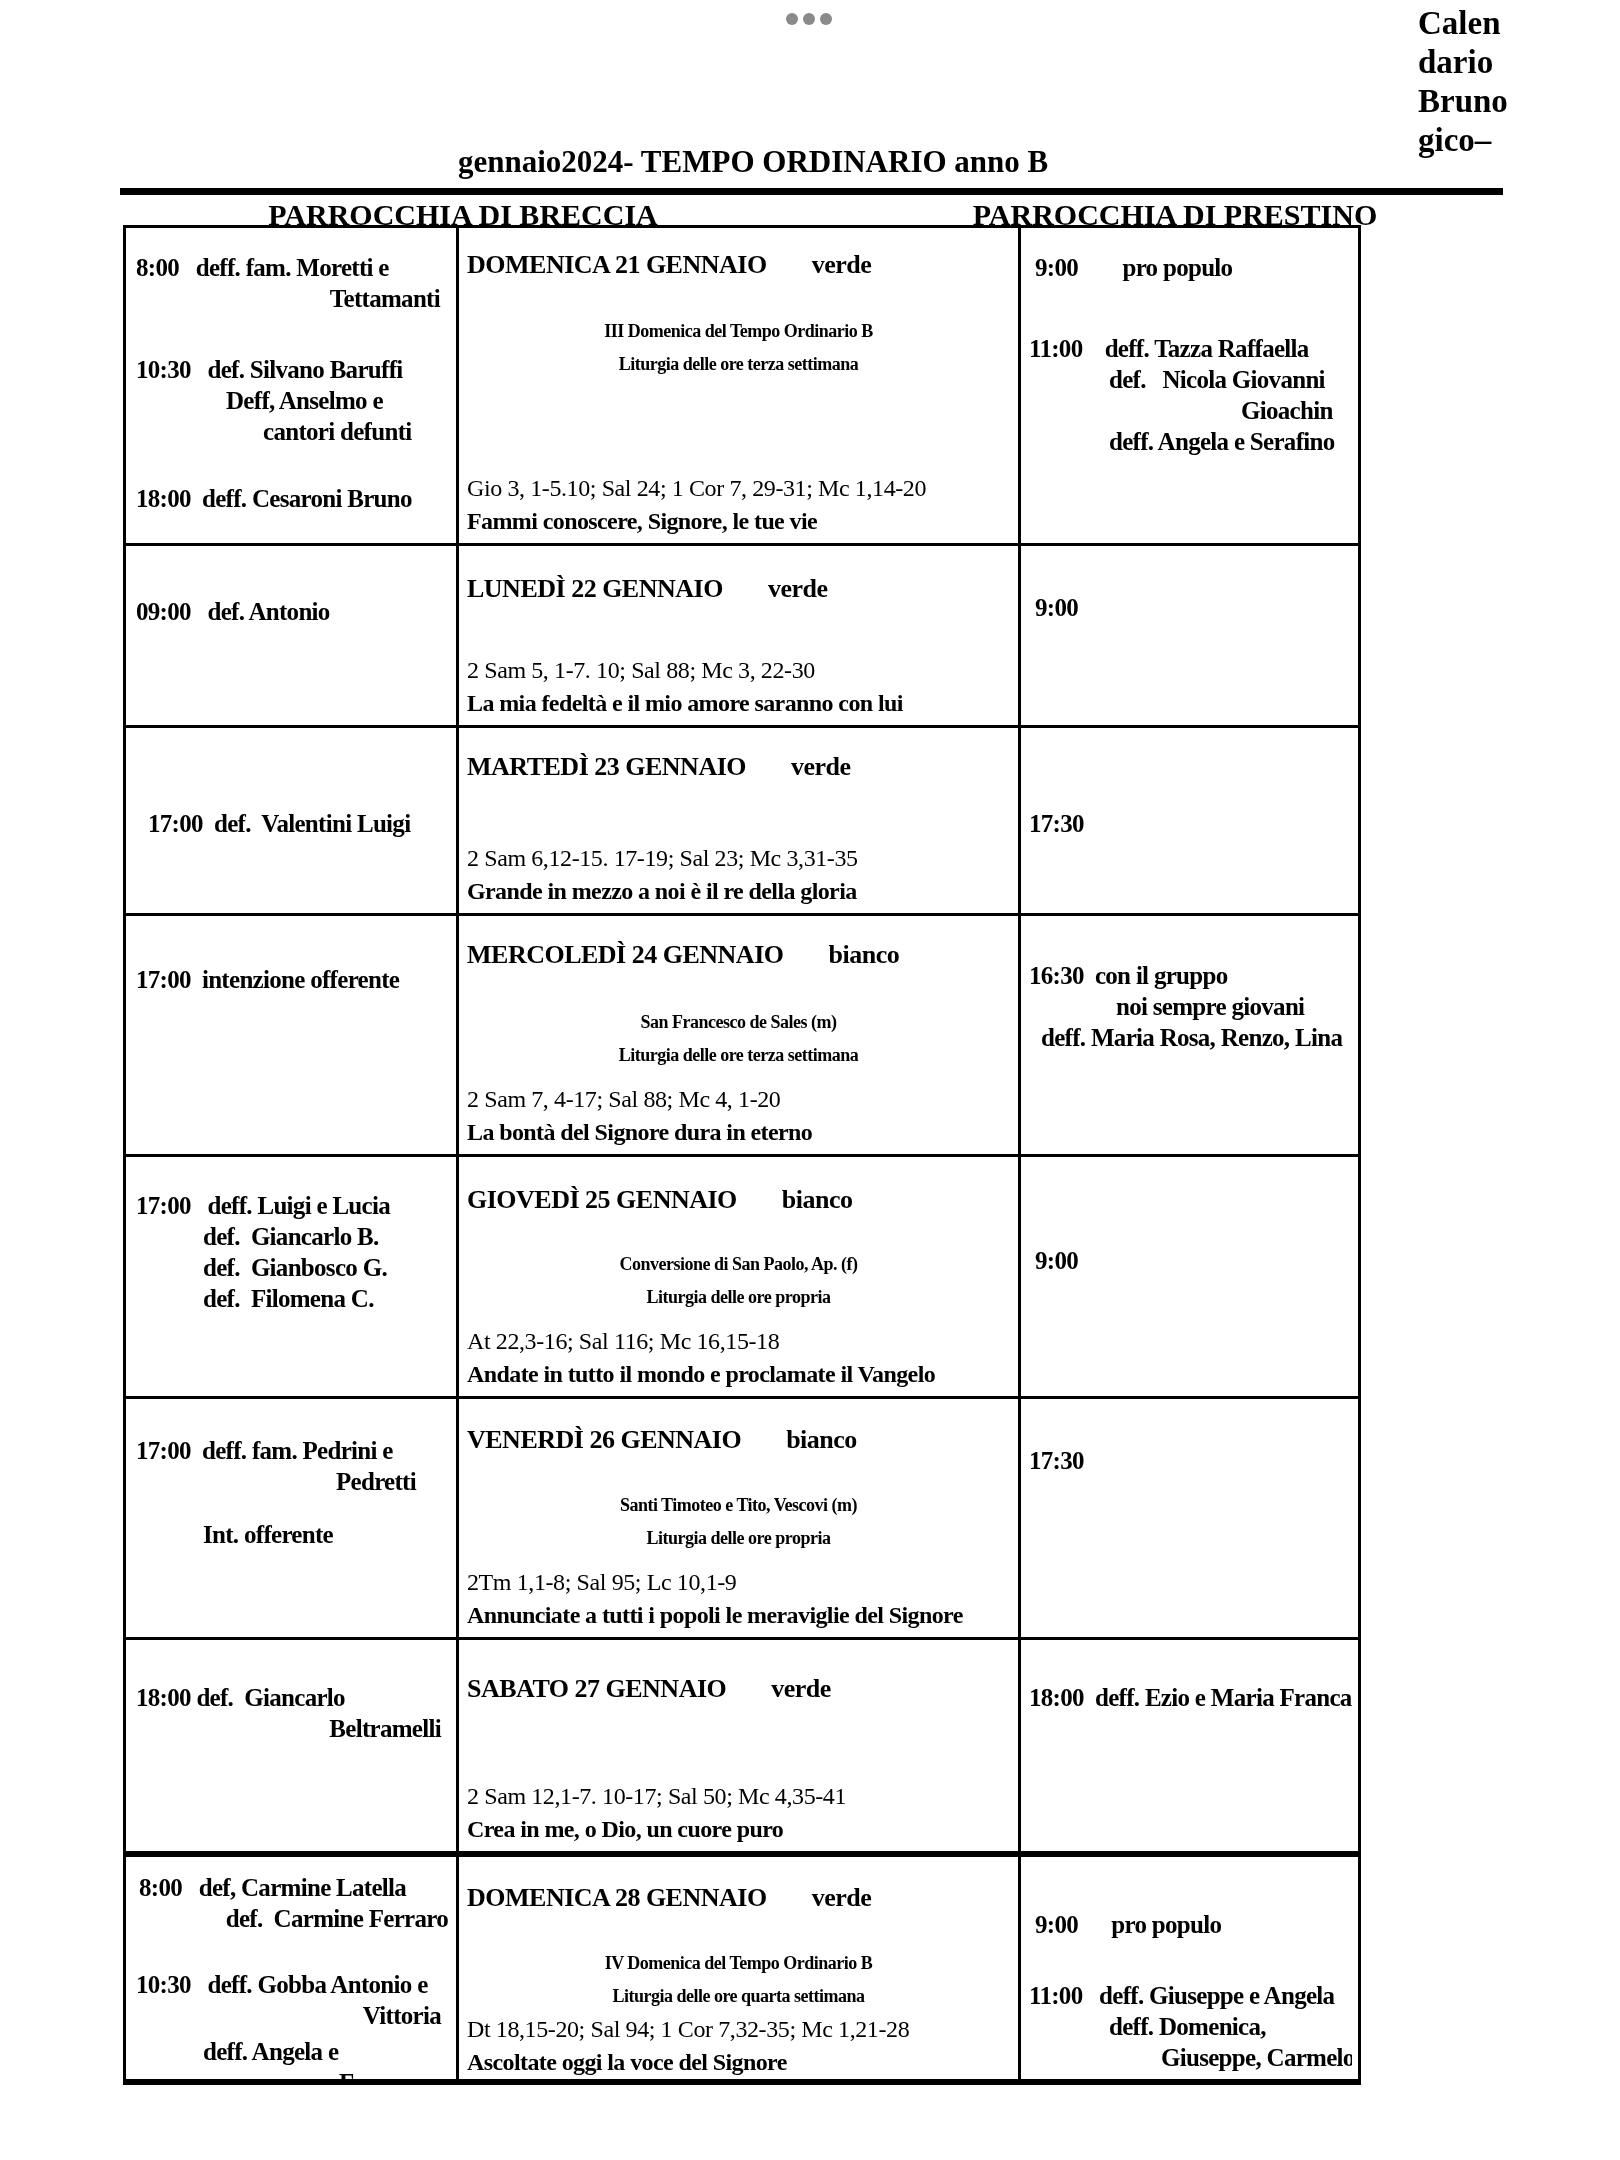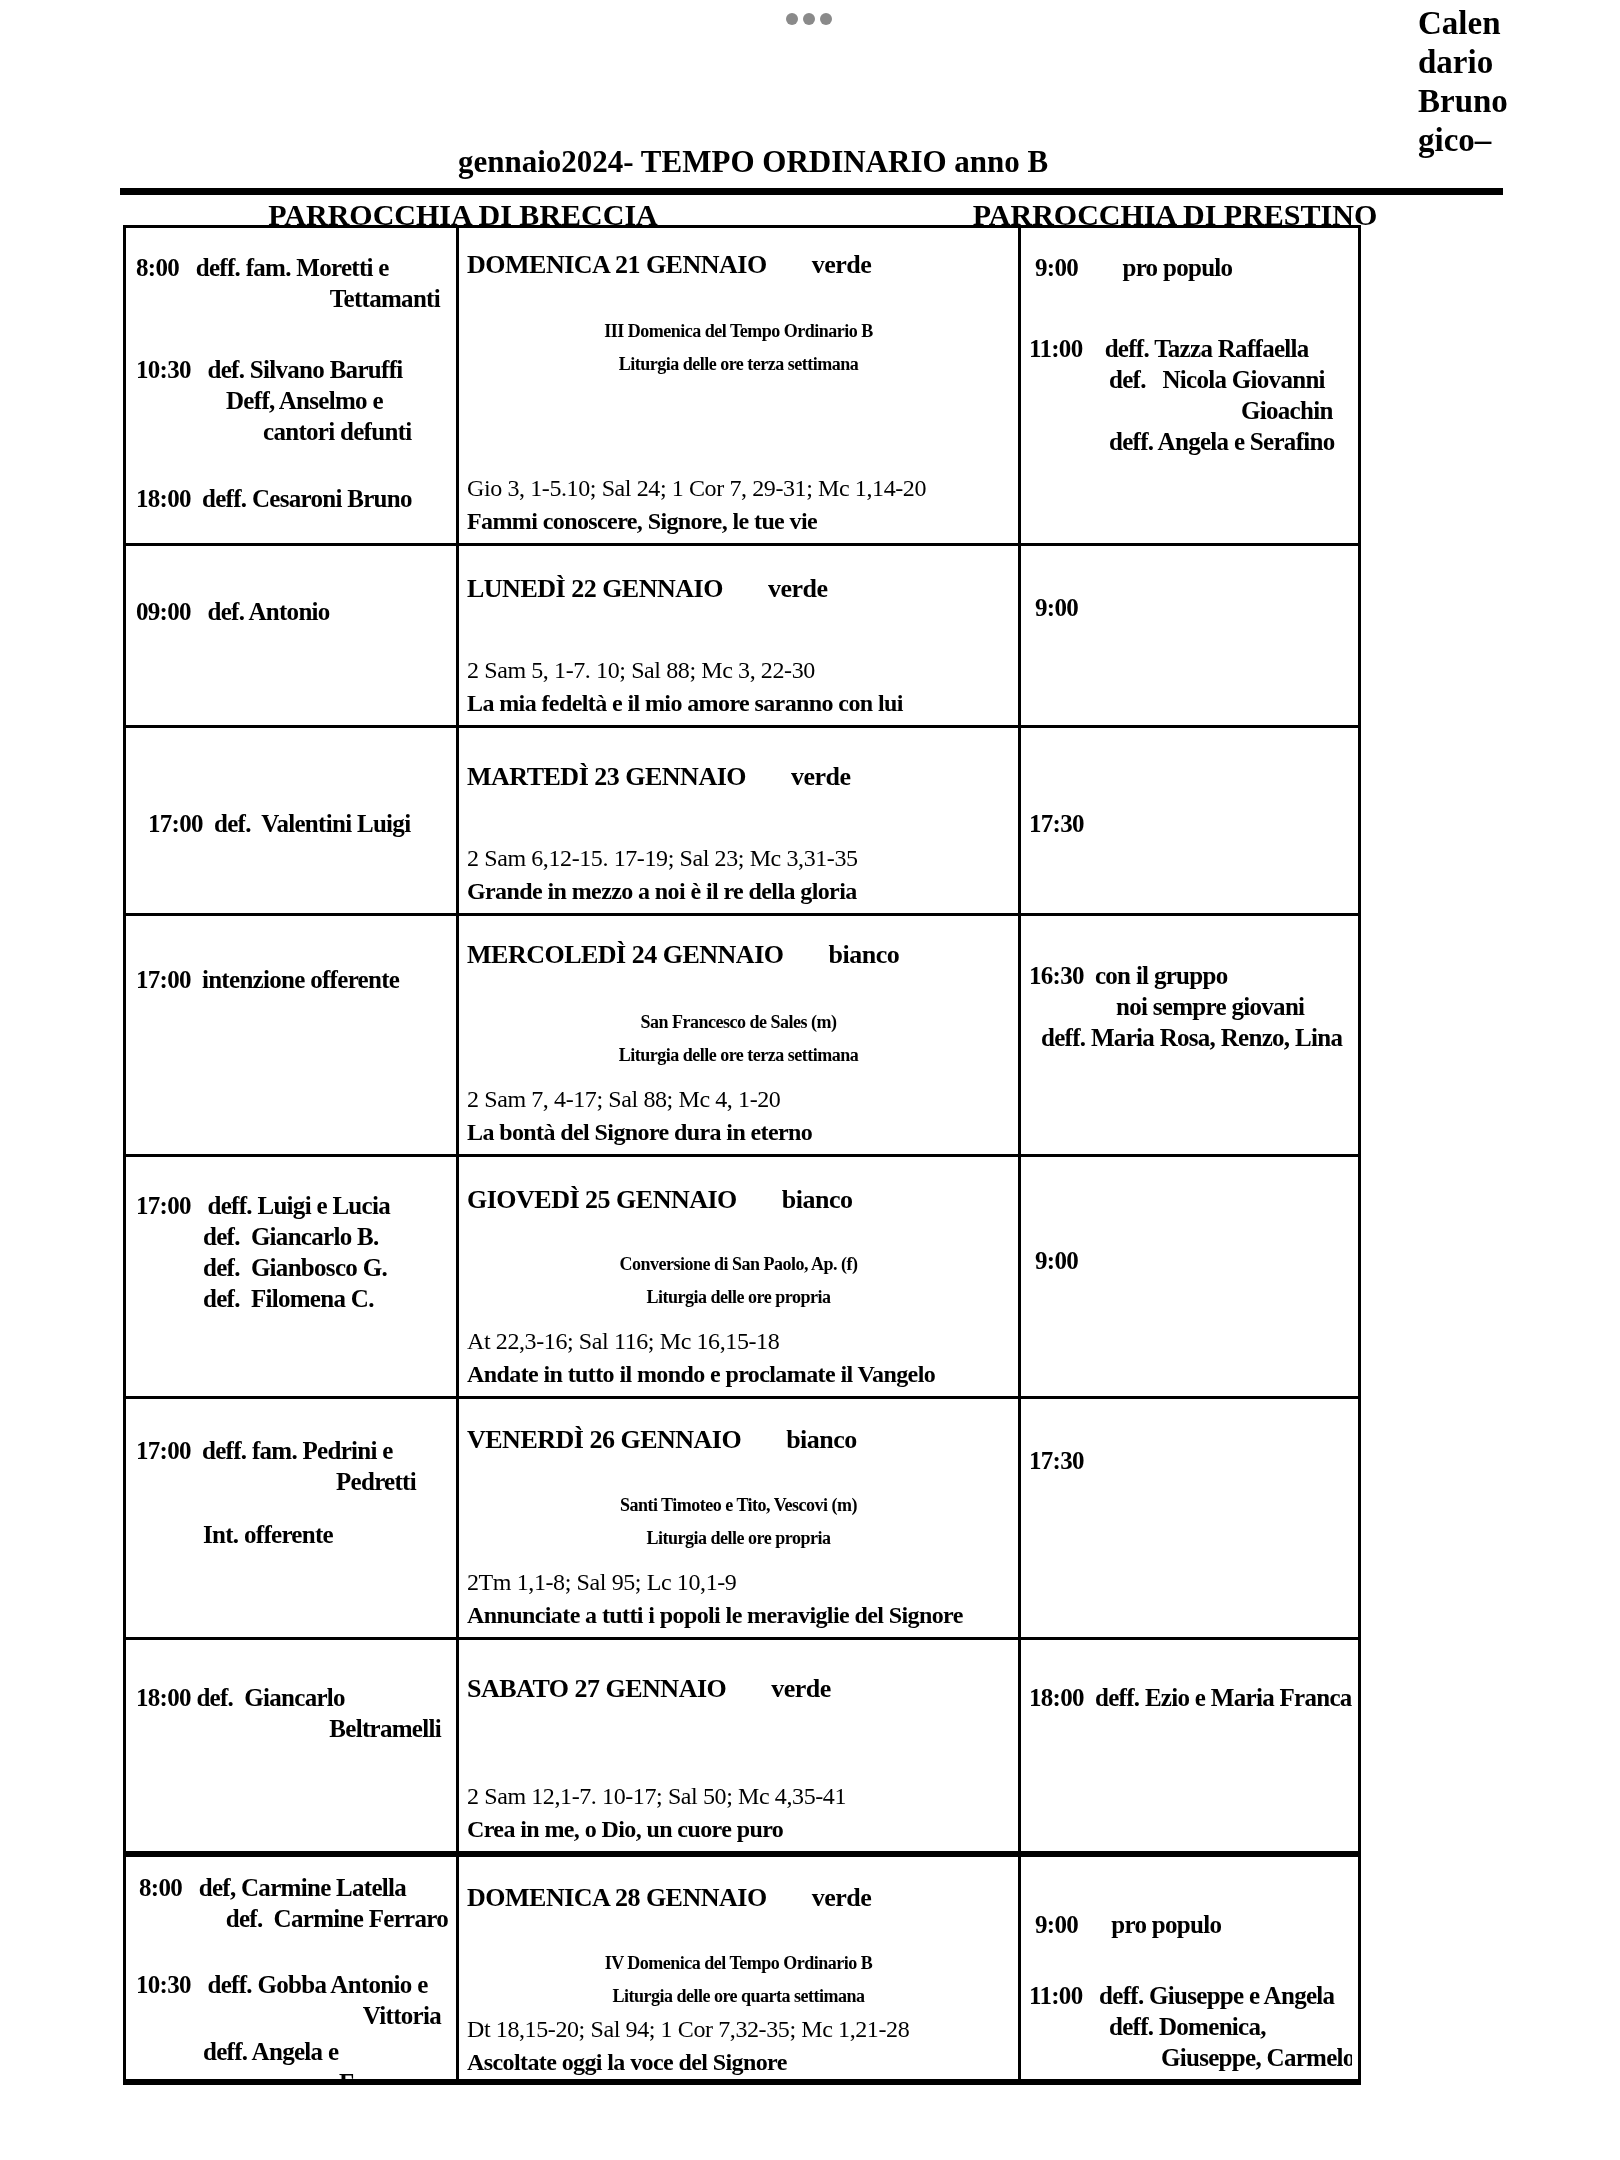--- a/index.html
+++ b/index.html
@@ -109,21 +109,21 @@
         </div>
         <div class="cell cell-p">
           <div class="ln" style="margin-top: 46px; padding-left: 14px;">9:00</div>
         </div>
       </div>
       <div class="row" style="height: 188px;">
         <div class="cell cell-b">
           <div class="ln" style="margin-top: 80px; padding-left: 22px;">17:00  def.  Valentini Luigi</div>
         </div>
         <div class="cell cell-m">
-          <div class="day-line" style="margin-top: 32px;"><span>MARTEDÌ 23 GENNAIO</span><span class="color-word">verde</span></div>
+          <div class="day-line" style="margin-top: 22px;"><span>MARTEDÌ 23 GENNAIO</span><span class="color-word">verde</span></div>
           <div class="bottom">
             <div class="readings">2 Sam 6,12-15. 17-19; Sal 23; Mc 3,31-35</div>
             <div class="antiphon">Grande in mezzo a noi è il re della gloria</div>
           </div>
         </div>
         <div class="cell cell-p">
           <div class="ln" style="margin-top: 80px; padding-left: 8px;">17:30</div>
         </div>
       </div>
       <div class="row" style="height: 241px;">

